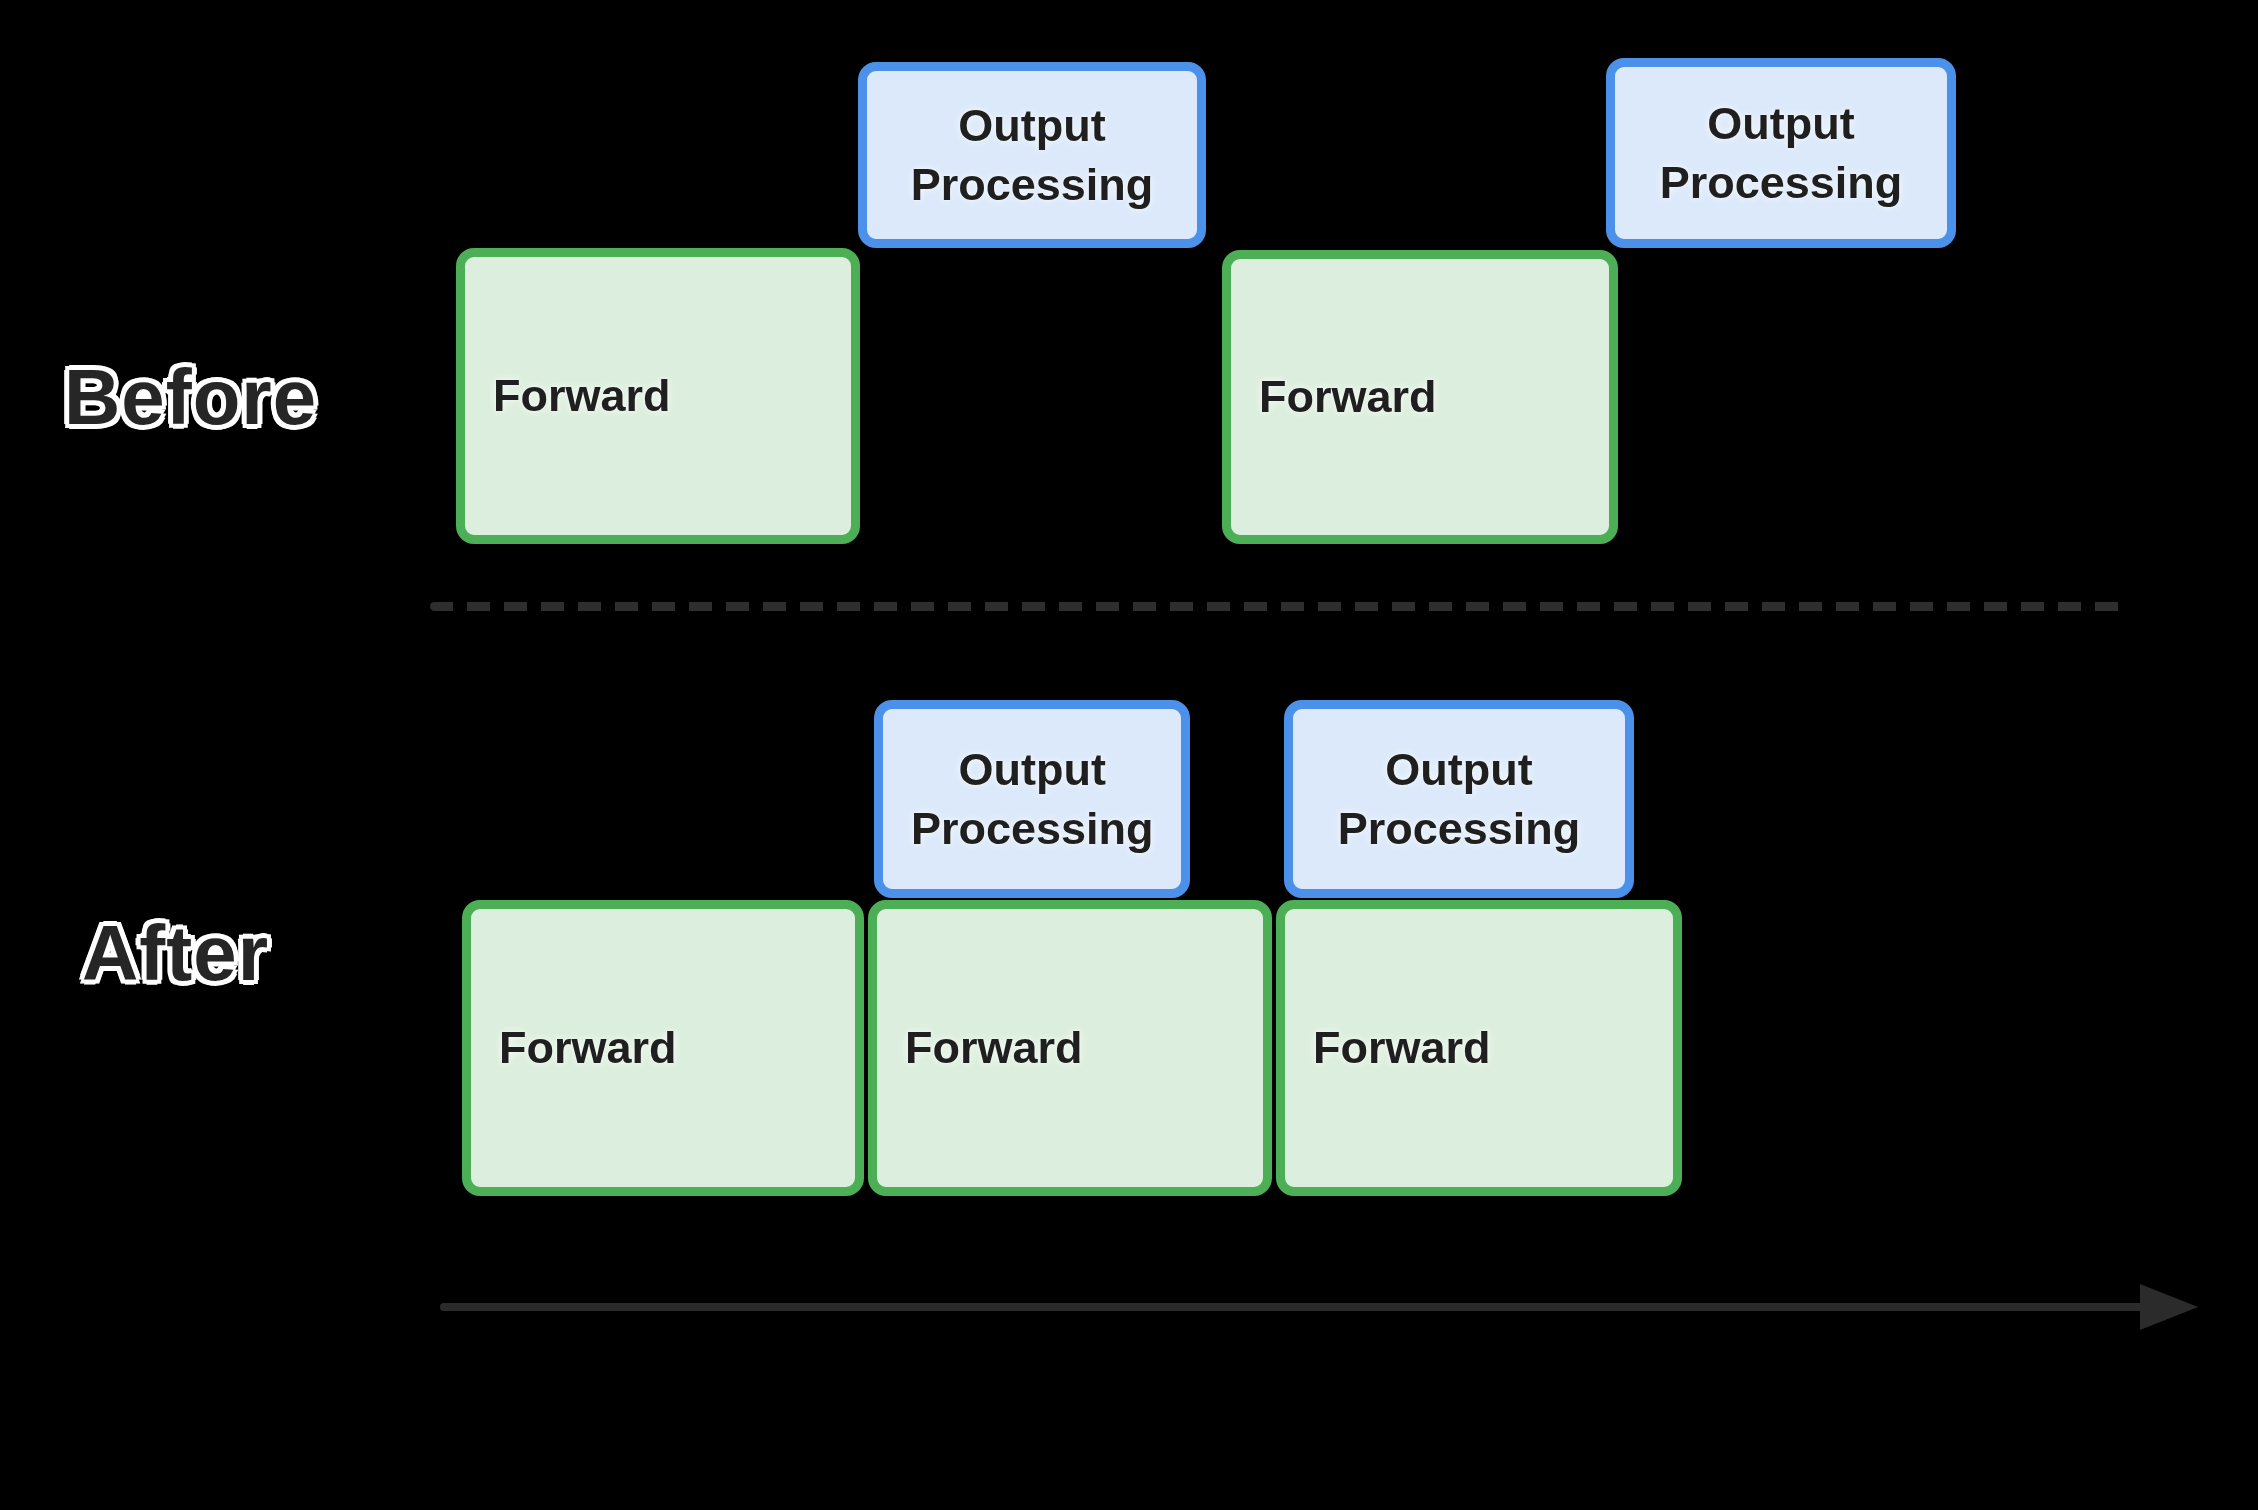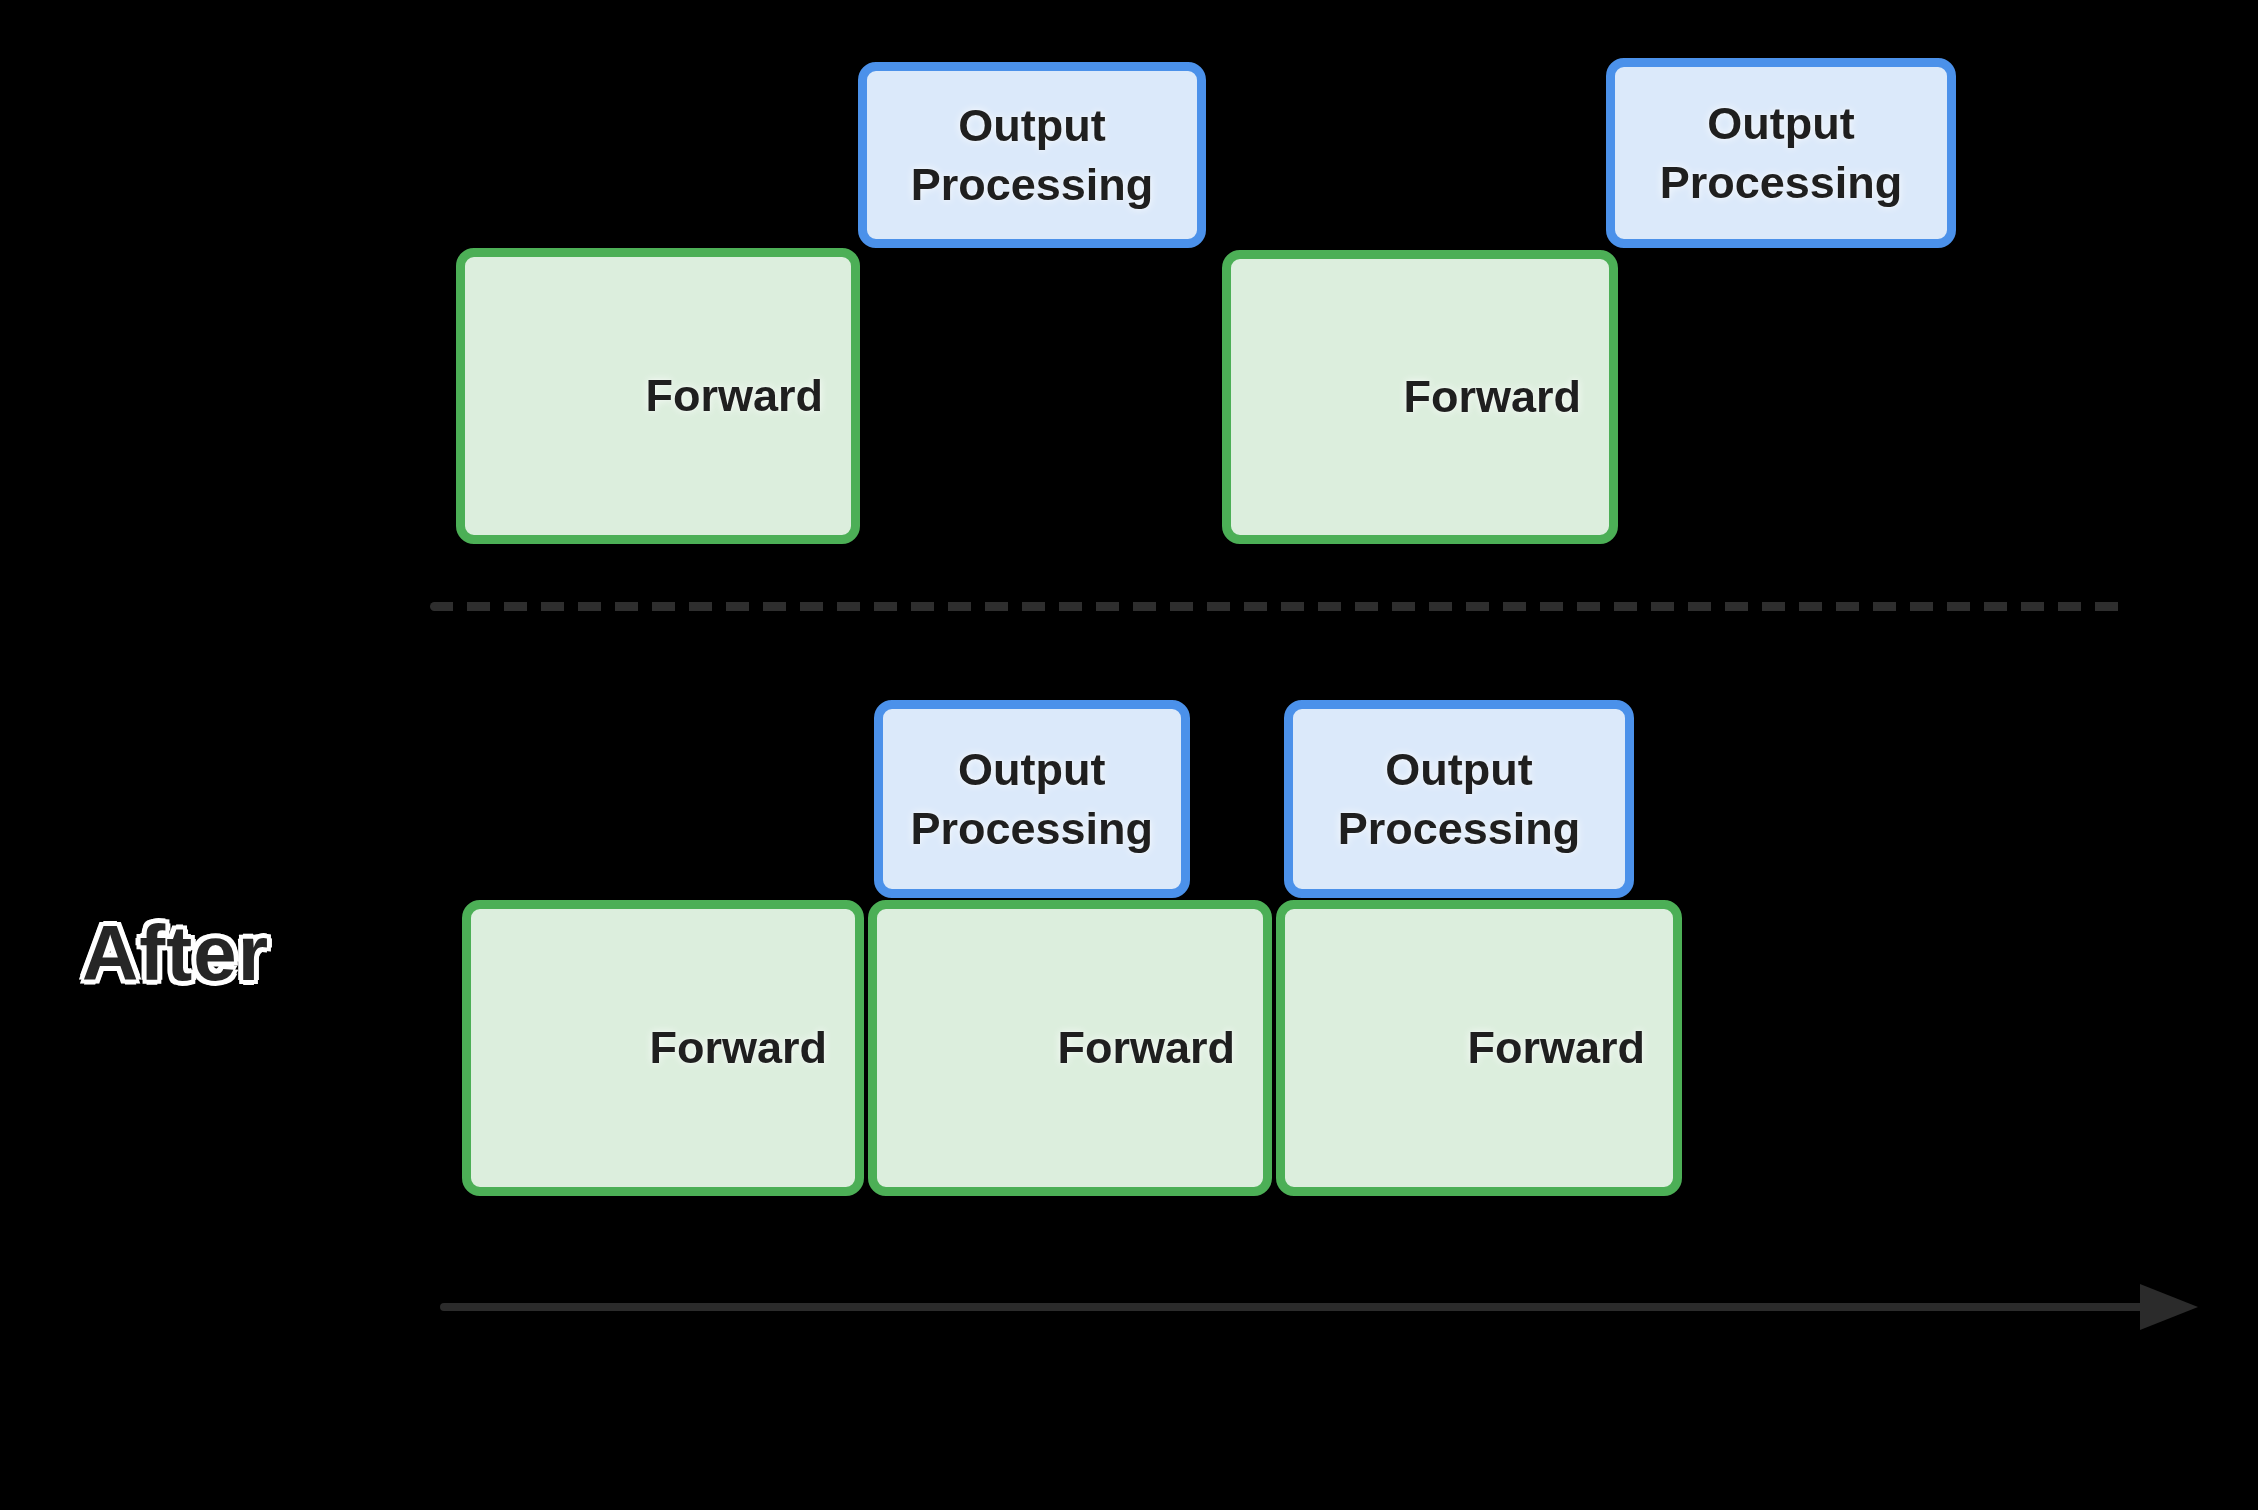--- a/index.html
+++ b/index.html
@@ -19,21 +19,21 @@
     position:relative;
     width:2258px;height:1510px;
     background:var(--background);
     overflow:hidden;
     font-family:"Liberation Sans", sans-serif;
   }
   .box{
     position:absolute;
     box-sizing:border-box;
     border-radius:18px;
-    display:flex;align-items:center;justify-content:flex-end;
+    display:flex;align-items:center;justify-content:flex-start;
     text-align:center;
     font-size:45px;font-weight:600;
     color:var(--box_text);
     line-height:1.32;
     text-shadow:0 0 8px rgba(255,255,255,0.85), 0 0 2px rgba(255,255,255,0.6);
   }
   .box.green{
     background:var(--green_fill);
     border:9px solid var(--green_border);
   }
@@ -75,20 +75,21 @@
     border-left:58px solid var(--arrow_color);
     border-top:23px solid transparent;
     border-bottom:23px solid transparent;
   }
 </style>
 </head>
 <body>
 
 <div class="canvas">
 
+  <div class="outline-label" style="left:64px;top:352px;">Before</div>
 
   <div class="box blue" style="left:858px;top:62px;width:348px;height:186px;">
     <span>Output Processing</span>
   </div>
 
   <div class="box blue" style="left:1606px;top:58px;width:350px;height:190px;">
     <span>Output Processing</span>
   </div>
 
   <div class="box green" style="left:456px;top:248px;width:404px;height:296px;">

